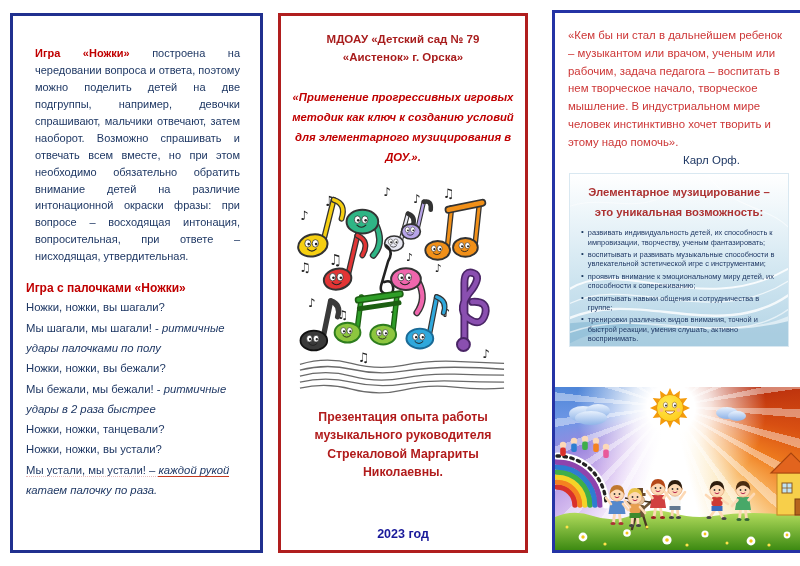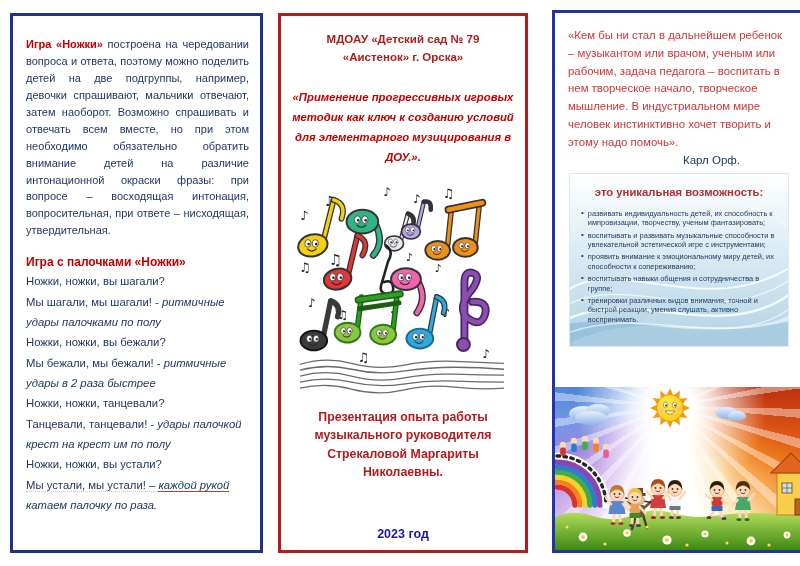--- a/index.html
+++ b/index.html
@@ -4,21 +4,21 @@
 <style>
   html,body{margin:0;padding:0;background:#fff;}
   .page{position:relative;width:800px;height:566px;background:#fff;overflow:hidden;
         font-family:"Liberation Sans","DejaVu Sans",sans-serif;}
   .panel{position:absolute;box-sizing:border-box;background:#fff;}
   .panel.left{left:10px;top:13px;width:253px;height:540px;border:3px solid #20308f;padding:20px 11px 0 13px;}
   .panel.middle{left:278px;top:13px;width:250px;height:540px;border:3px solid #b01e1e;padding:13px 3px 0;text-align:center;}
   .panel.right{left:552px;top:10px;width:253px;height:543px;border:3px solid #2433a5;padding:14px 12px 0 13px;}
 
   
-  .intro{margin:0;font-size:11px;line-height:1.54;text-align:justify;color:#1f3864;}
+  .intro{margin:9px;font-size:11px;line-height:1.54;text-align:justify;color:#1f3864;}
   .red-bold{color:#c00000;font-weight:bold;}
   .game-title{margin:16px 0 2px;font-size:12px;color:#c00000;font-weight:bold;}
   .game-lines{font-size:11.3px;line-height:1.8;color:#1f3864;}
   .gl i{color:#1f3864;}
   .dotted-u{border-bottom:1px dotted #e7b9b9;}
   .red-u{border-bottom:1.5px solid #c53a20;}
 
   
   .mid-title{margin:2px 0 0;color:#a81d1d;font-weight:bold;font-size:11.5px;line-height:1.55;}
   .mid-sub{margin:20px 6px 0;color:#c00000;font-weight:bold;font-style:italic;font-size:11.3px;line-height:1.78;}
@@ -60,21 +60,20 @@
       <span class="red-bold">Игра «Ножки»</span>
       <span>построена на чередовании вопроса и ответа, поэтому можно поделить детей на две подгруппы, например, девочки спрашивают, мальчики отвечают, затем наоборот. Возможно спрашивать и отвечать всем вместе, но при этом необходимо обязательно обратить внимание детей на различие интонационной окраски фразы: при вопросе – восходящая интонация, вопросительная, при ответе – нисходящая, утвердительная.</span>
     </p>
     <h3 class="game-title">Игра с палочками «Ножки»</h3>
     <div class="game-lines">
       <div class="gl"><span>Ножки, ножки, вы шагали?</span></div>
       <div class="gl"><span>Мы шагали, мы шагали! - </span><i>ритмичные удары палочками по полу</i></div>
       <div class="gl"><span>Ножки, ножки, вы бежали?</span></div>
       <div class="gl"><span>Мы бежали, мы бежали! - </span><i>ритмичные удары в 2 раза быстрее</i></div>
       <div class="gl"><span>Ножки, ножки, танцевали?</span></div>
-      <div class="gl"><span>Танцевали, танцевали! - </span><i>удары палочкой крест на крест им по полу</i></div>
       <div class="gl"><span>Ножки, ножки, вы устали?</span></div>
       <div class="gl"><span class="dotted-u">Мы устали, мы устали! – </span><i class="red-u">каждой рукой</i><i> катаем палочку по раза.</i></div>
     </div>
   </section>
 
   <section class="panel middle">
     <h2 class="mid-title">
       <div>МДОАУ «Детский сад № 79</div>
       <div>«Аистенок» г. Орска»</div>
     </h2>
@@ -232,20 +231,21 @@
         <path d="M-5,172 C70,130 170,172 234,140 L234,172 Z" fill="rgba(255,255,255,.5)"></path>
         <path d="M-5,150 C60,140 140,170 234,146 L234,172 L-5,172 Z" fill="rgba(120,175,205,.5)"></path>
         <path d="M-5,118 C50,78 140,148 234,92" stroke="rgba(255,255,255,.85)" stroke-width="2" fill="none"></path>
         <path d="M-5,132 C60,96 150,160 234,104" stroke="rgba(255,255,255,.7)" stroke-width="1.2" fill="none"></path>
         <path d="M-5,146 C70,112 160,172 234,118" stroke="rgba(255,255,255,.8)" stroke-width="2.4" fill="none"></path>
         <path d="M-5,160 C80,128 170,182 234,132" stroke="rgba(255,255,255,.6)" stroke-width="1.4" fill="none"></path>
         <path d="M140,-5 C170,40 210,28 236,60" stroke="rgba(255,255,255,.55)" stroke-width="1.2" fill="none"></path>
         <path d="M-5,34 C30,20 62,38 95,24" stroke="rgba(255,255,255,.5)" stroke-width="1" fill="none"></path>
       </svg>
       <div class="slide-title">
+        <div>Элементарное музицирование –</div>
         <div>это уникальная возможность:</div>
       </div>
       <ul class="bullets">
         <li>
             <span class="dot">•</span>
             <span>развивать индивидуальность детей, их способность к импровизации, творчеству, ученым фантазировать;</span>
           </li>
         <li>
             <span class="dot">•</span>
             <span>воспитывать и развивать музыкальные способности в увлекательной эстетической игре с инструментами;</span>

